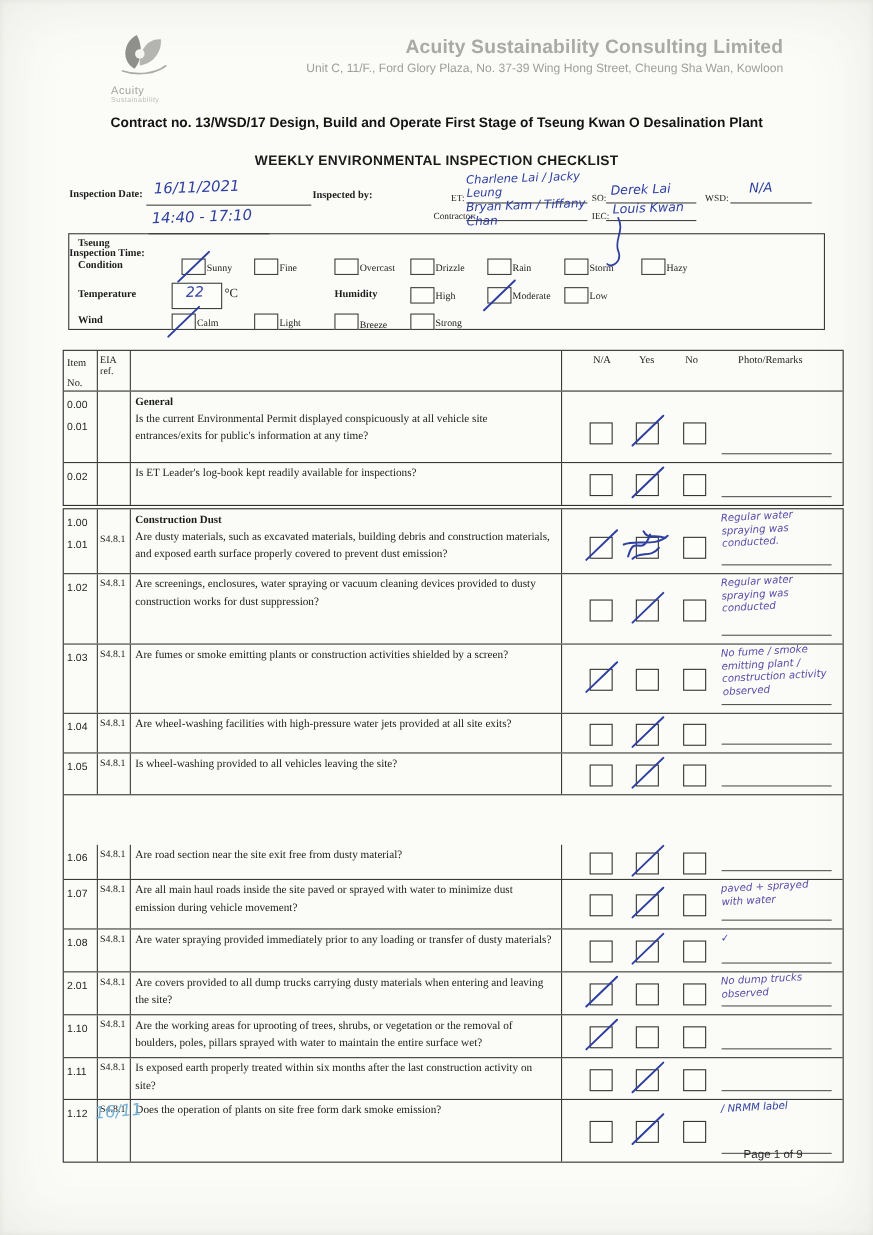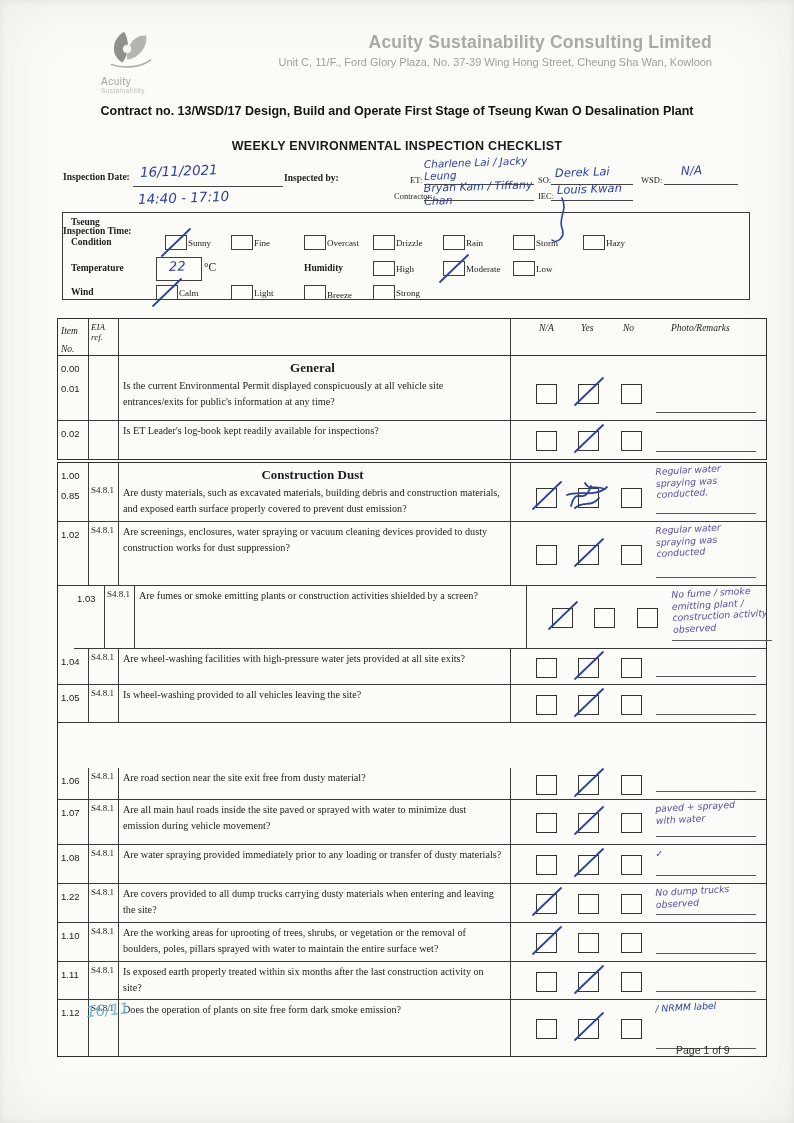--- a/index.html
+++ b/index.html
@@ -42,28 +42,28 @@
   .tblock{position:absolute;left:57px;width:708px;border:1.4px solid #2e2e2e;background:transparent;}
   .trow{position:relative;border-bottom:1px solid #3a3a3a;}
   .trow:last-child{border-bottom:none;}
   .c-item{position:absolute;left:0;top:0;bottom:0;width:31px;border-right:1px solid #3a3a3a;
     font-family:"Liberation Sans",sans-serif;font-size:9.5px;padding:3px 0 0 3px;box-sizing:border-box;white-space:pre-line;line-height:2.1;}
   .c-eia{position:absolute;left:31px;top:0;bottom:0;width:30px;border-right:1px solid #3a3a3a;
     font-size:9px;padding:3px 0 0 2px;box-sizing:border-box;}
   .c-eia.low{padding-top:22px;}
   .c-q{position:absolute;left:61px;top:0;bottom:0;width:392px;border-right:1px solid #3a3a3a;
     font-size:10.2px;line-height:1.55;padding:2px 8px 0 4px;box-sizing:border-box;}
-  .c-q .hd{font-weight:bold;font-size:13px;text-align:center;}
+  .c-q .hd{font-weight:bold;font-size:10px;}
   .c-check{position:absolute;left:453px;top:0;bottom:0;width:255px;}
   .ckbox{position:absolute;width:19px;height:18px;border:1.7px solid #343434;background:#fdfdfa;}
   .rline{position:absolute;height:0;border-bottom:1px solid #555;}
   .rmk{position:absolute;font-family:"DejaVu Sans",sans-serif;font-style:italic;font-size:9.3px;
     color:#5a4ba8;transform:rotate(-3deg);transform-origin:left top;white-space:pre-line;line-height:1.25;}
   .hdr-cell{position:absolute;font-size:9.5px;}
-  .hdr-row{border-bottom:1.8px solid #2e2e2e;font-style:italic;}
+  .hdr-row{border-bottom:1.8px solid #2e2e2e;}
   .page-num{font-family:"Liberation Sans",sans-serif;font-size:10.5px;color:#2b2b2b;}
 </style>
 </head>
 <body>
 
 <div class="page">
 
   <div class="abs logo">
     <svg width="58" height="44" viewBox="0 0 60 46">
       <path d="M22,36 C9,29 11,11 24,4 C29,12 30,27 22,36 Z" fill="#8f8f8c"></path>
@@ -251,21 +251,21 @@
             </svg>
           </div>
           <div class="ckbox" style="left: 110px; top: 10px;"></div>
           <div class="rline" style="left: 145px; width: 100px; bottom: 7px;"></div>
         </div>
       </div>
     </div>
   <div class="tblock" id="block2" style="top:462px;">
       <div class="trow" style="height: 58px;">
         <div class="c-item">1.00
-0.85</div>
+1.01</div>
         <div class="c-eia low">S4.8.1</div>
         <div class="c-q">
           <div class="hd">Construction Dust</div>
           <div>Are dusty materials, such as excavated materials, building debris and construction materials, and exposed earth surface properly covered to prevent dust emission?</div>
         </div>
         <div class="c-check">
           <div class="ckbox" style="left: 25px; top: 25px;">
             <svg class="mark-svg" viewBox="0 0 34 32">
               <line x1="3" y1="29" x2="31" y2="2"></line>
             </svg>
@@ -295,21 +295,21 @@
               <line x1="3" y1="29" x2="31" y2="2"></line>
             </svg>
           </div>
           <div class="ckbox" style="left: 110px; top: 23px;"></div>
           <div class="rline" style="left: 145px; width: 100px; bottom: 7px;"></div>
           <div class="rmk" style="left: 144px; top: 3px;">Regular water
 spraying was
 conducted</div>
         </div>
       </div>
-      <div class="trow" style="height: 62px; margin-left: 16px;">
+      <div class="trow" style="height: 62px;">
         <div class="c-item">1.03</div>
         <div class="c-eia">S4.8.1</div>
         <div class="c-q">
           <div>Are fumes or smoke emitting plants or construction activities shielded by a screen?</div>
         </div>
         <div class="c-check">
           <div class="ckbox" style="left: 25px; top: 22px;">
             <svg class="mark-svg" viewBox="0 0 34 32">
               <line x1="3" y1="29" x2="31" y2="2"></line>
             </svg>
@@ -405,21 +405,21 @@
             <svg class="mark-svg" viewBox="0 0 34 32">
               <line x1="3" y1="29" x2="31" y2="2"></line>
             </svg>
           </div>
           <div class="ckbox" style="left: 110px; top: 10px;"></div>
           <div class="rline" style="left: 145px; width: 100px; bottom: 7px;"></div>
           <div class="rmk" style="left: 144px; top: 3px; color: rgb(45, 63, 159);">✓</div>
         </div>
       </div>
       <div class="trow" style="height: 38px;">
-        <div class="c-item">1.22</div>
+        <div class="c-item">2.01</div>
         <div class="c-eia">S4.8.1</div>
         <div class="c-q">
           <div>Are covers provided to all dump trucks carrying dusty materials when entering and leaving the site?</div>
         </div>
         <div class="c-check">
           <div class="ckbox" style="left: 25px; top: 10px;">
             <svg class="mark-svg" viewBox="0 0 34 32">
               <line x1="3" y1="29" x2="31" y2="2"></line>
             </svg>
           </div>

